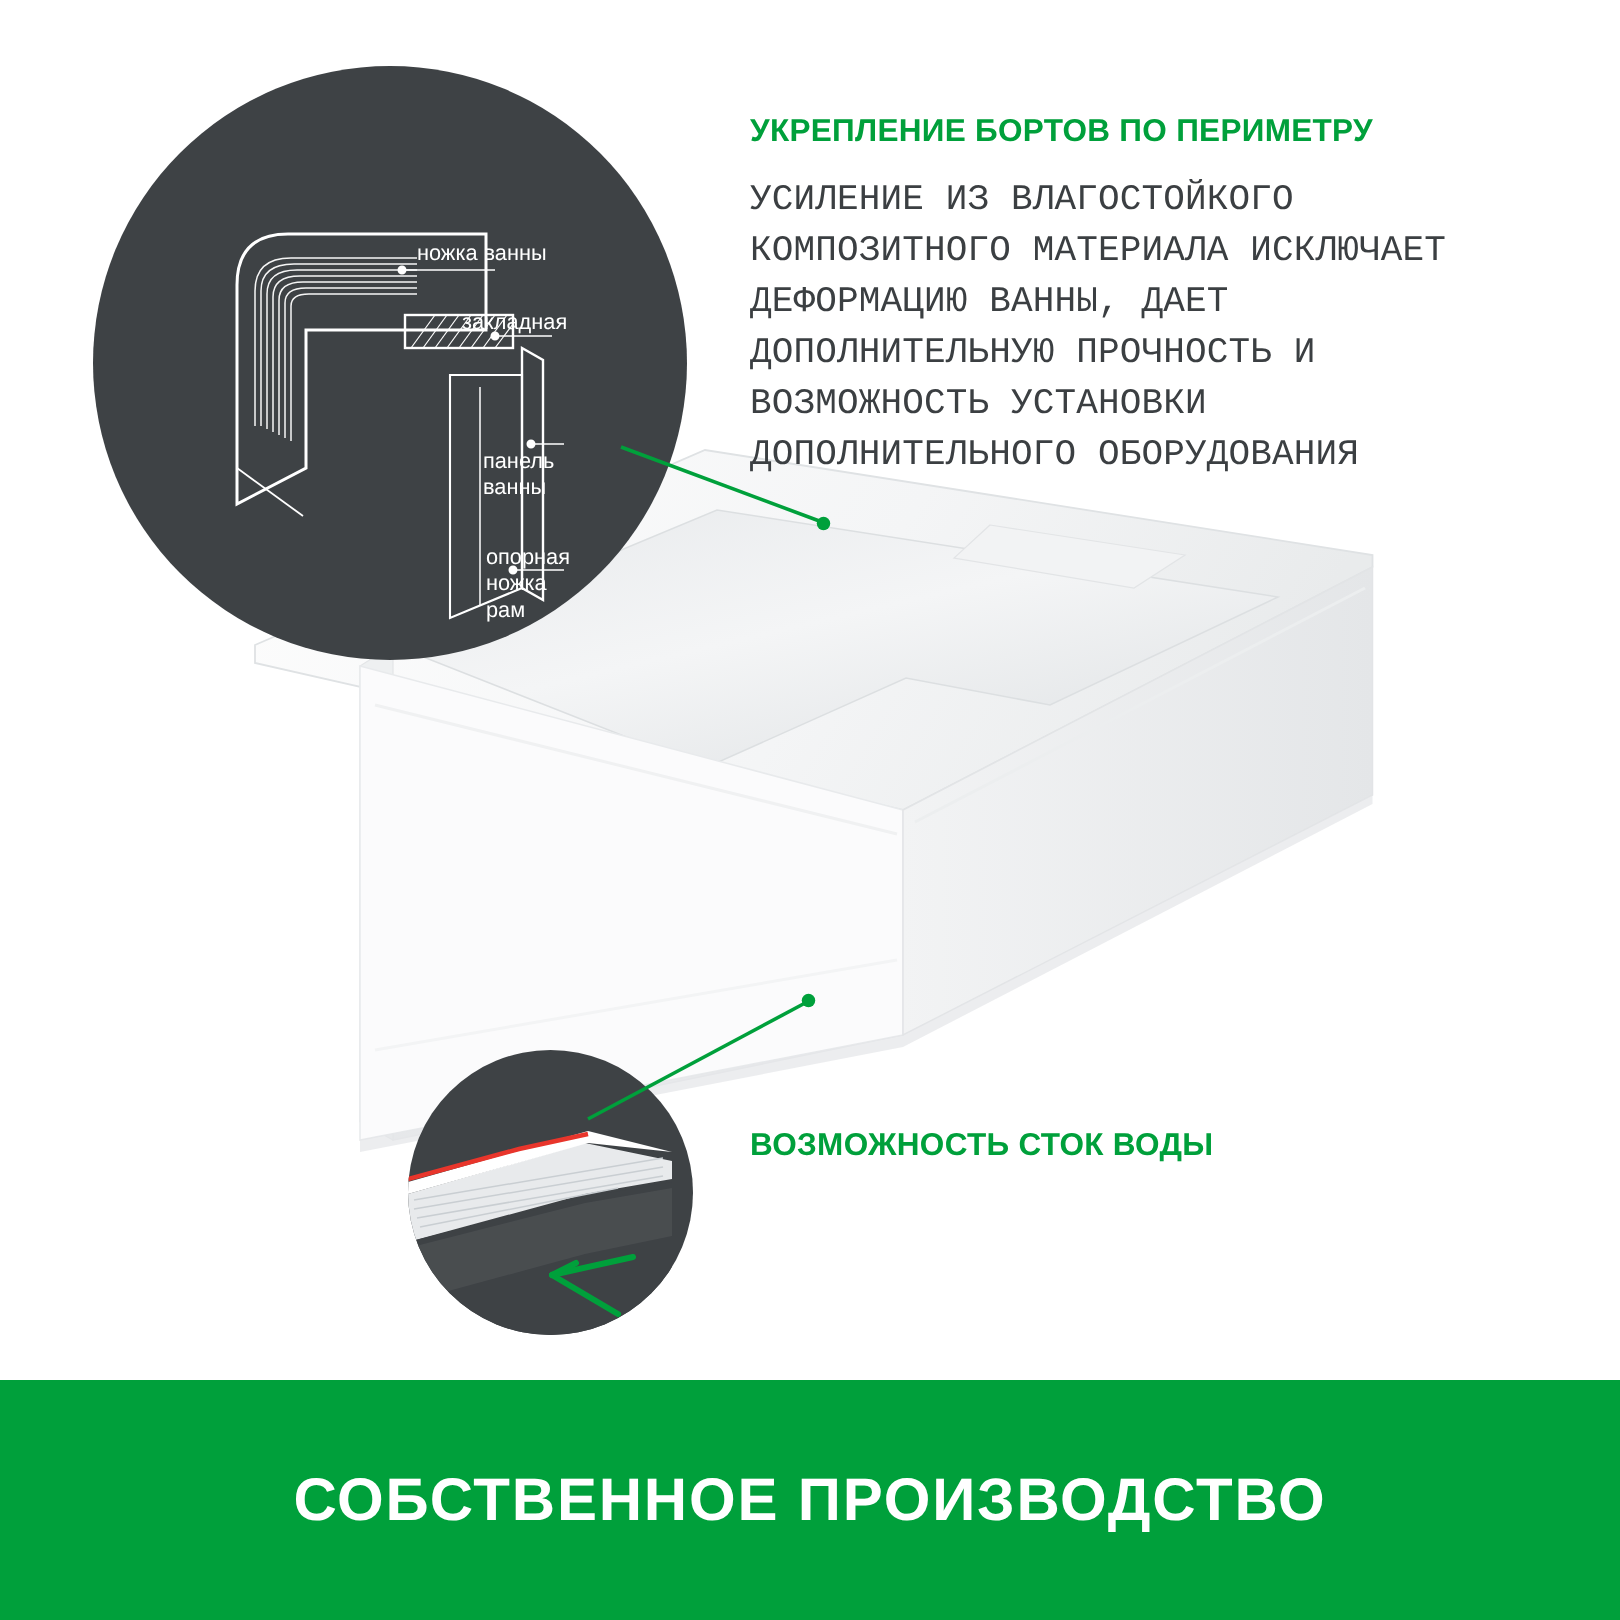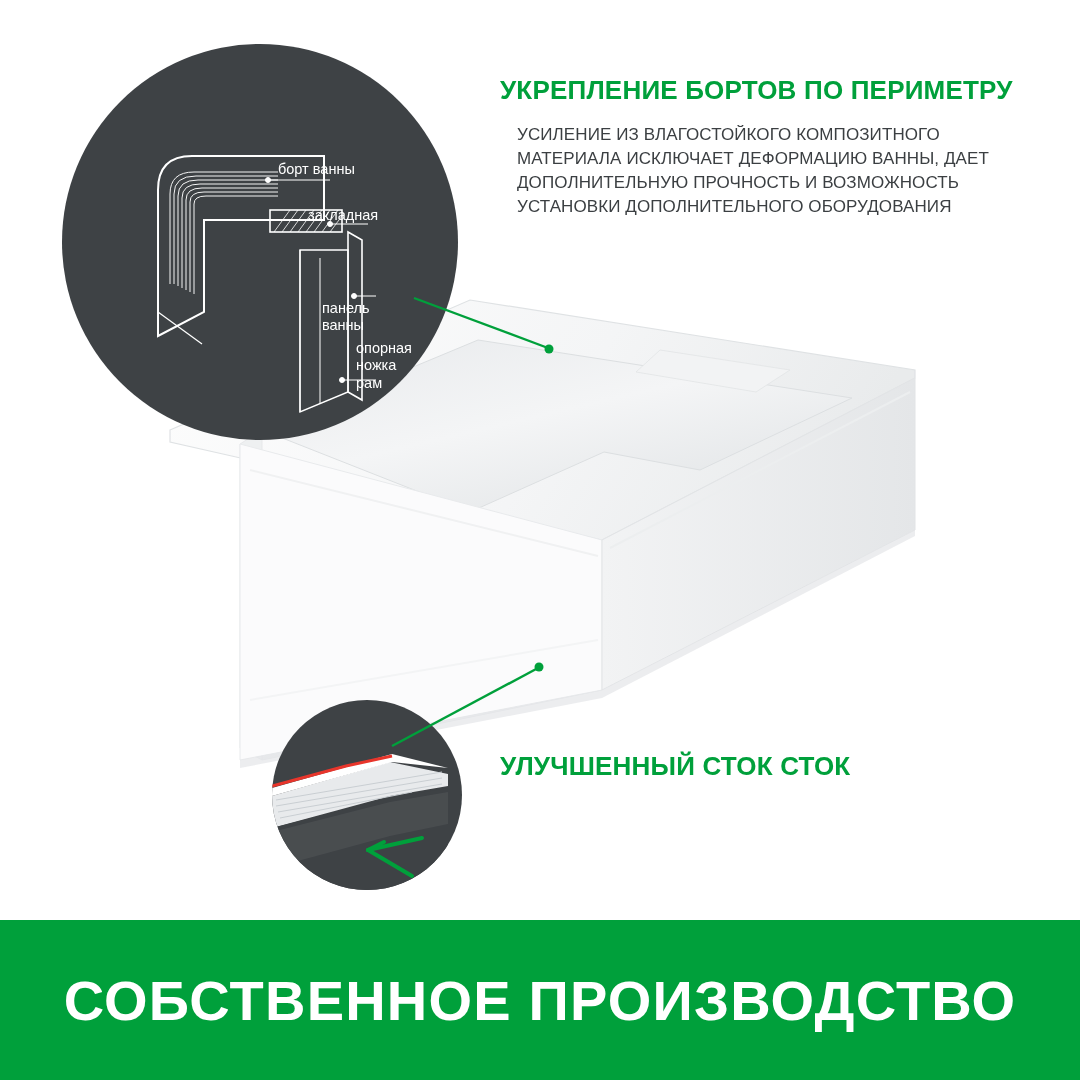--- a/index.html
+++ b/index.html
@@ -49,31 +49,32 @@
     overflow: hidden;
   }
 
   
   .block {
     position: absolute;
   }
   .block h2 {
     margin: 0 0 18px 0;
     color: #00a03b;
-    font-size: 26px;
+    font-size: 21px;
     font-weight: bold;
     letter-spacing: 0.2px;
     line-height: 1.1;
   }
   .block p {
-    margin: 17px;
+    margin: 0;
     color: #3b3f42;
-    font-size: 17px;
+    font-size: 24px;
     line-height: 1.42;
     letter-spacing: 0.1px;
+    font-family: Liberation Mono, monospace;
   }
   #block-top {
     left: 500px;
     top: 76px;
     width: 530px;
   }
   #block-bottom {
     left: 500px;
     top: 752px;
     width: 520px;
@@ -86,21 +87,21 @@
     bottom: 0;
     width: 1080px;
     height: 160px;
     background: #00a03b;
     display: flex;
     align-items: center;
     justify-content: center;
   }
   .banner span {
     color: #ffffff;
-    font-size: 56px;
+    font-size: 40px;
     font-weight: bold;
     letter-spacing: 1.2px;
     text-transform: uppercase;
   }
 
   
   .lbl {
     position: absolute;
     color: #ffffff;
     font-size: 14.5px;
@@ -198,25 +199,25 @@
         <circle cx="206" cy="136" r="2.5" fill="#ffffff"></circle>
         <line x1="268" y1="180" x2="306" y2="180"></line>
         <circle cx="268" cy="180" r="2.5" fill="#ffffff"></circle>
         <line x1="292" y1="252" x2="314" y2="252"></line>
         <circle cx="292" cy="252" r="2.5" fill="#ffffff"></circle>
         <line x1="280" y1="336" x2="314" y2="336"></line>
         <circle cx="280" cy="336" r="2.5" fill="#ffffff"></circle>
       </g>
     </svg>
 
-    <div class="lbl" style="left:216px; top:117px;">борт ванны</div>
+    <div class="lbl" style="left:216px; top:117px;">ножка ванны</div>
     <div class="lbl" style="left:246px; top:163px;">закладная</div>
     <div class="lbl" style="left:260px; top:228px;margin-top:28px;">панель
 ванны</div>
-    <div class="lbl" style="left:262px; top:296px;margin-left:32px;">опорная
+    <div class="lbl" style="left:262px; top:320px;">опорная
 ножка
 рам</div>
   </div>
 
   <div class="circle-bottom">
     <svg width="190" height="190" viewBox="0 0 190 190">
 
       <polygon points="0,96 118,62 176,74 176,86 118,96 0,128" fill="#e8eaec"></polygon>
       <g stroke="#c9ced2" stroke-width="1">
         <line x1="4" y1="100" x2="170" y2="72"></line>
@@ -246,20 +247,20 @@
     <line x1="392" y1="746" x2="538" y2="668" stroke="#00a03b" stroke-width="2.4"></line>
     <circle cx="539" cy="667" r="4.5" fill="#00a03b"></circle>
   </svg>
 
   <div class="block" id="block-top">
     <h2>УКРЕПЛЕНИЕ БОРТОВ ПО ПЕРИМЕТРУ</h2>
     <p>УСИЛЕНИЕ ИЗ ВЛАГОСТОЙКОГО КОМПОЗИТНОГО МАТЕРИАЛА ИСКЛЮЧАЕТ ДЕФОРМАЦИЮ ВАННЫ, ДАЕТ ДОПОЛНИТЕЛЬНУЮ ПРОЧНОСТЬ И ВОЗМОЖНОСТЬ УСТАНОВКИ ДОПОЛНИТЕЛЬНОГО ОБОРУДОВАНИЯ</p>
   </div>
 
   <div class="block" id="block-bottom">
-    <h2>УЛУЧШЕННЫЙ СТОК СТОК</h2>
+    <h2>ВОЗМОЖНОСТЬ СТОК ВОДЫ</h2>
   </div>
 
   <div class="banner">
     <span>СОБСТВЕННОЕ ПРОИЗВОДСТВО</span>
   </div>
 
 </div>
 
 </body></html>

